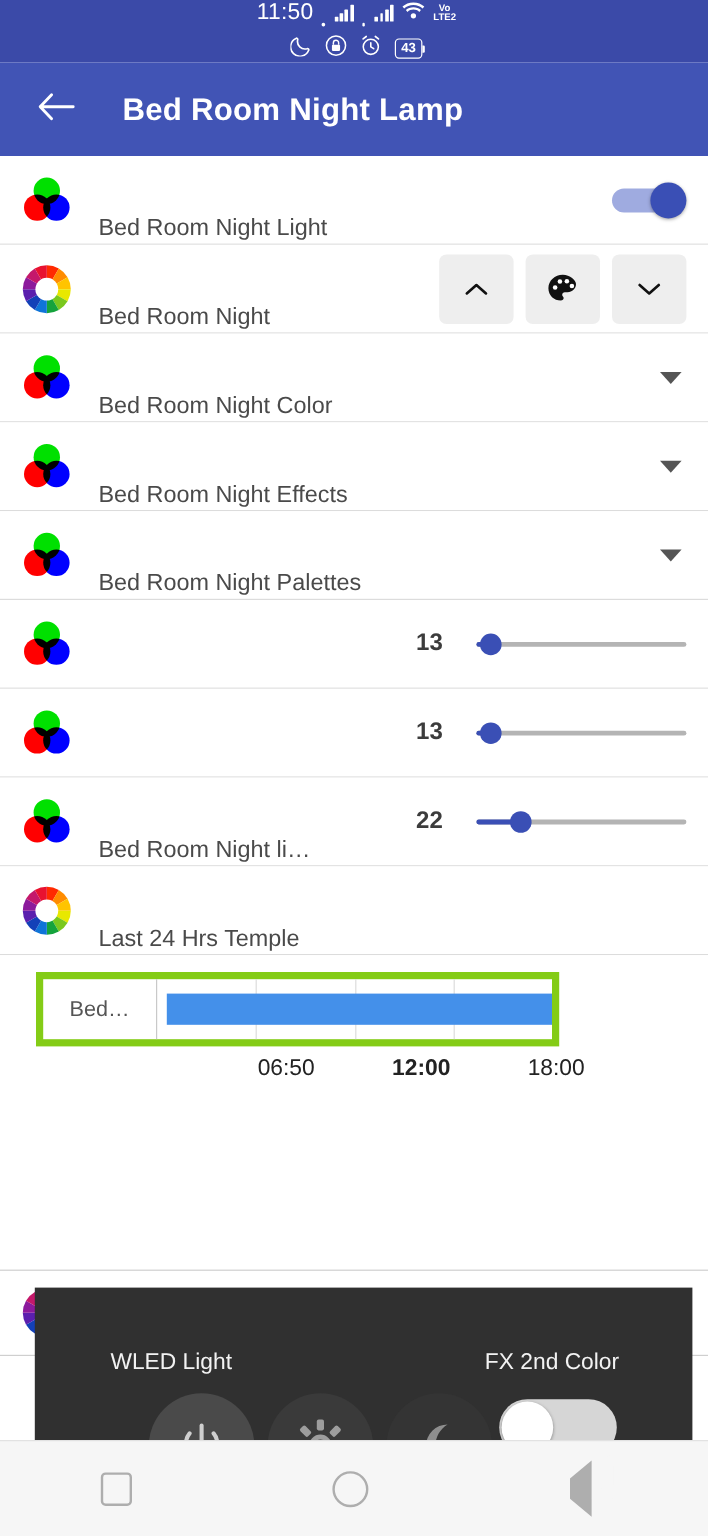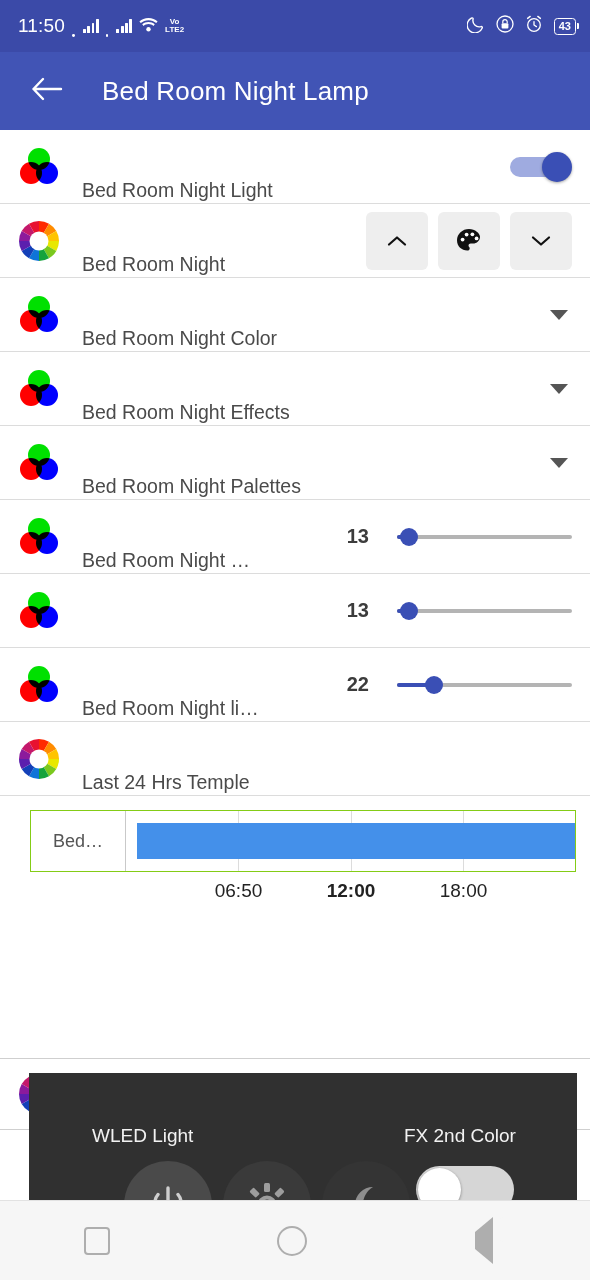--- a/index.html
+++ b/index.html
@@ -9,20 +9,21 @@
     background:#ffffff;
     overflow:hidden;
     position:relative;
   }
 
   
   .statusbar{
     height:52px; background:#3b4aa8; color:#ffffff;
     display:flex; align-items:center; justify-content:space-between;
     padding:0 14px 0 18px;
+    flex-direction:column;
   }
   .sb-left{ display:flex; align-items:center; gap:7px; }
   .sb-time{ font-size:19px; letter-spacing:.2px; }
   .sb-right{ display:flex; align-items:center; gap:11px; }
 
   .sig{ display:flex; align-items:flex-end; gap:1.5px; height:14px; }
   .sig i{ display:block; width:2.8px; background:#fff; border-radius:.5px; }
   .sig i:nth-child(1){height:4px} .sig i:nth-child(2){height:7px}
   .sig i:nth-child(3){height:10px} .sig i:nth-child(4){height:14px}
   .sigdot{ width:2.8px; height:2.8px; background:#fff; border-radius:50%; align-self:flex-end; margin-right:1px;}
@@ -38,21 +39,21 @@
   .batt:after{
     content:""; position:absolute; right:-3.5px; top:4.5px;
     width:2px; height:6px; background:#fff; border-radius:0 1px 1px 0;
   }
 
   
   .appbar{
     height:78px; background:#4154b5; color:#fff;
     display:flex; align-items:center; padding-left:30px; gap:38px;
   }
-  .appbar-title{ font-size:26px; font-weight:normal; letter-spacing:.2px; }
+  .appbar-title{ font-size:26px; font-weight:bold; letter-spacing:.2px; }
 
   
   .list{ background:#fff; }
   .row{
     display:flex; align-items:center;
     height:74px; padding:0 18px 0 16px;
     border-bottom:1px solid #dcdcdc;
     background:#fff;
   }
   .row-label{
@@ -104,22 +105,22 @@
     background:#3a4fb5; border-radius:2px;
   }
   .slider .sthumb{
     position:absolute; top:8px; width:18px; height:18px; border-radius:50%;
     background:#3a4fb5; transform:translateX(-9px);
   }
 
   
   .chartwrap{ background:#fff; padding:14px 14px 0 30px; height:190px; position:relative; }
   .ganttbox{
-    position:relative; height:62px; width:546px;
-    border:1px solid #84cc16; display:flex;
+    position:relative; height:62px; width:436px;
+    border:6px solid #84cc16; display:flex;
   }
   .gantt-label{
     width:95px; flex:0 0 95px; display:flex; align-items:center;
     justify-content:center; font-size:18px; color:#555;
     border-right:1px solid #c9c9c9;
   }
   .gantt-plot{ position:relative; flex:1 1 auto; }
   .gline{ position:absolute; top:0; bottom:0; width:1px; background:#dcdcdc; }
   .gbar{ position:absolute; top:12px; bottom:12px; background:#4490ea; }
   .xaxis{
@@ -356,21 +357,20 @@
   <div class="row">
     <span class="ico">
       <svg width="46" height="46" viewBox="0 0 46 46">
           <g>
         <circle cx="23" cy="15" r="11" fill="#00e000"></circle>
         <circle cx="15" cy="29" r="11" fill="#ff0000" style="mix-blend-mode:multiply"></circle>
         <circle cx="31" cy="29" r="11" fill="#0000ff" style="mix-blend-mode:multiply"></circle>
       </g>
         </svg>
     </span>
-    <span class="row-label">Bed Room Night …</span>
     <span class="spacer"></span>
     <span class="val">13</span>
     <span class="slider">
       <span class="strack"></span>
       <span class="sfill" style="width: 7%;"></span>
       <span class="sthumb" style="left: 7%;"></span>
     </span>
   </div>
 
   <div class="row">

